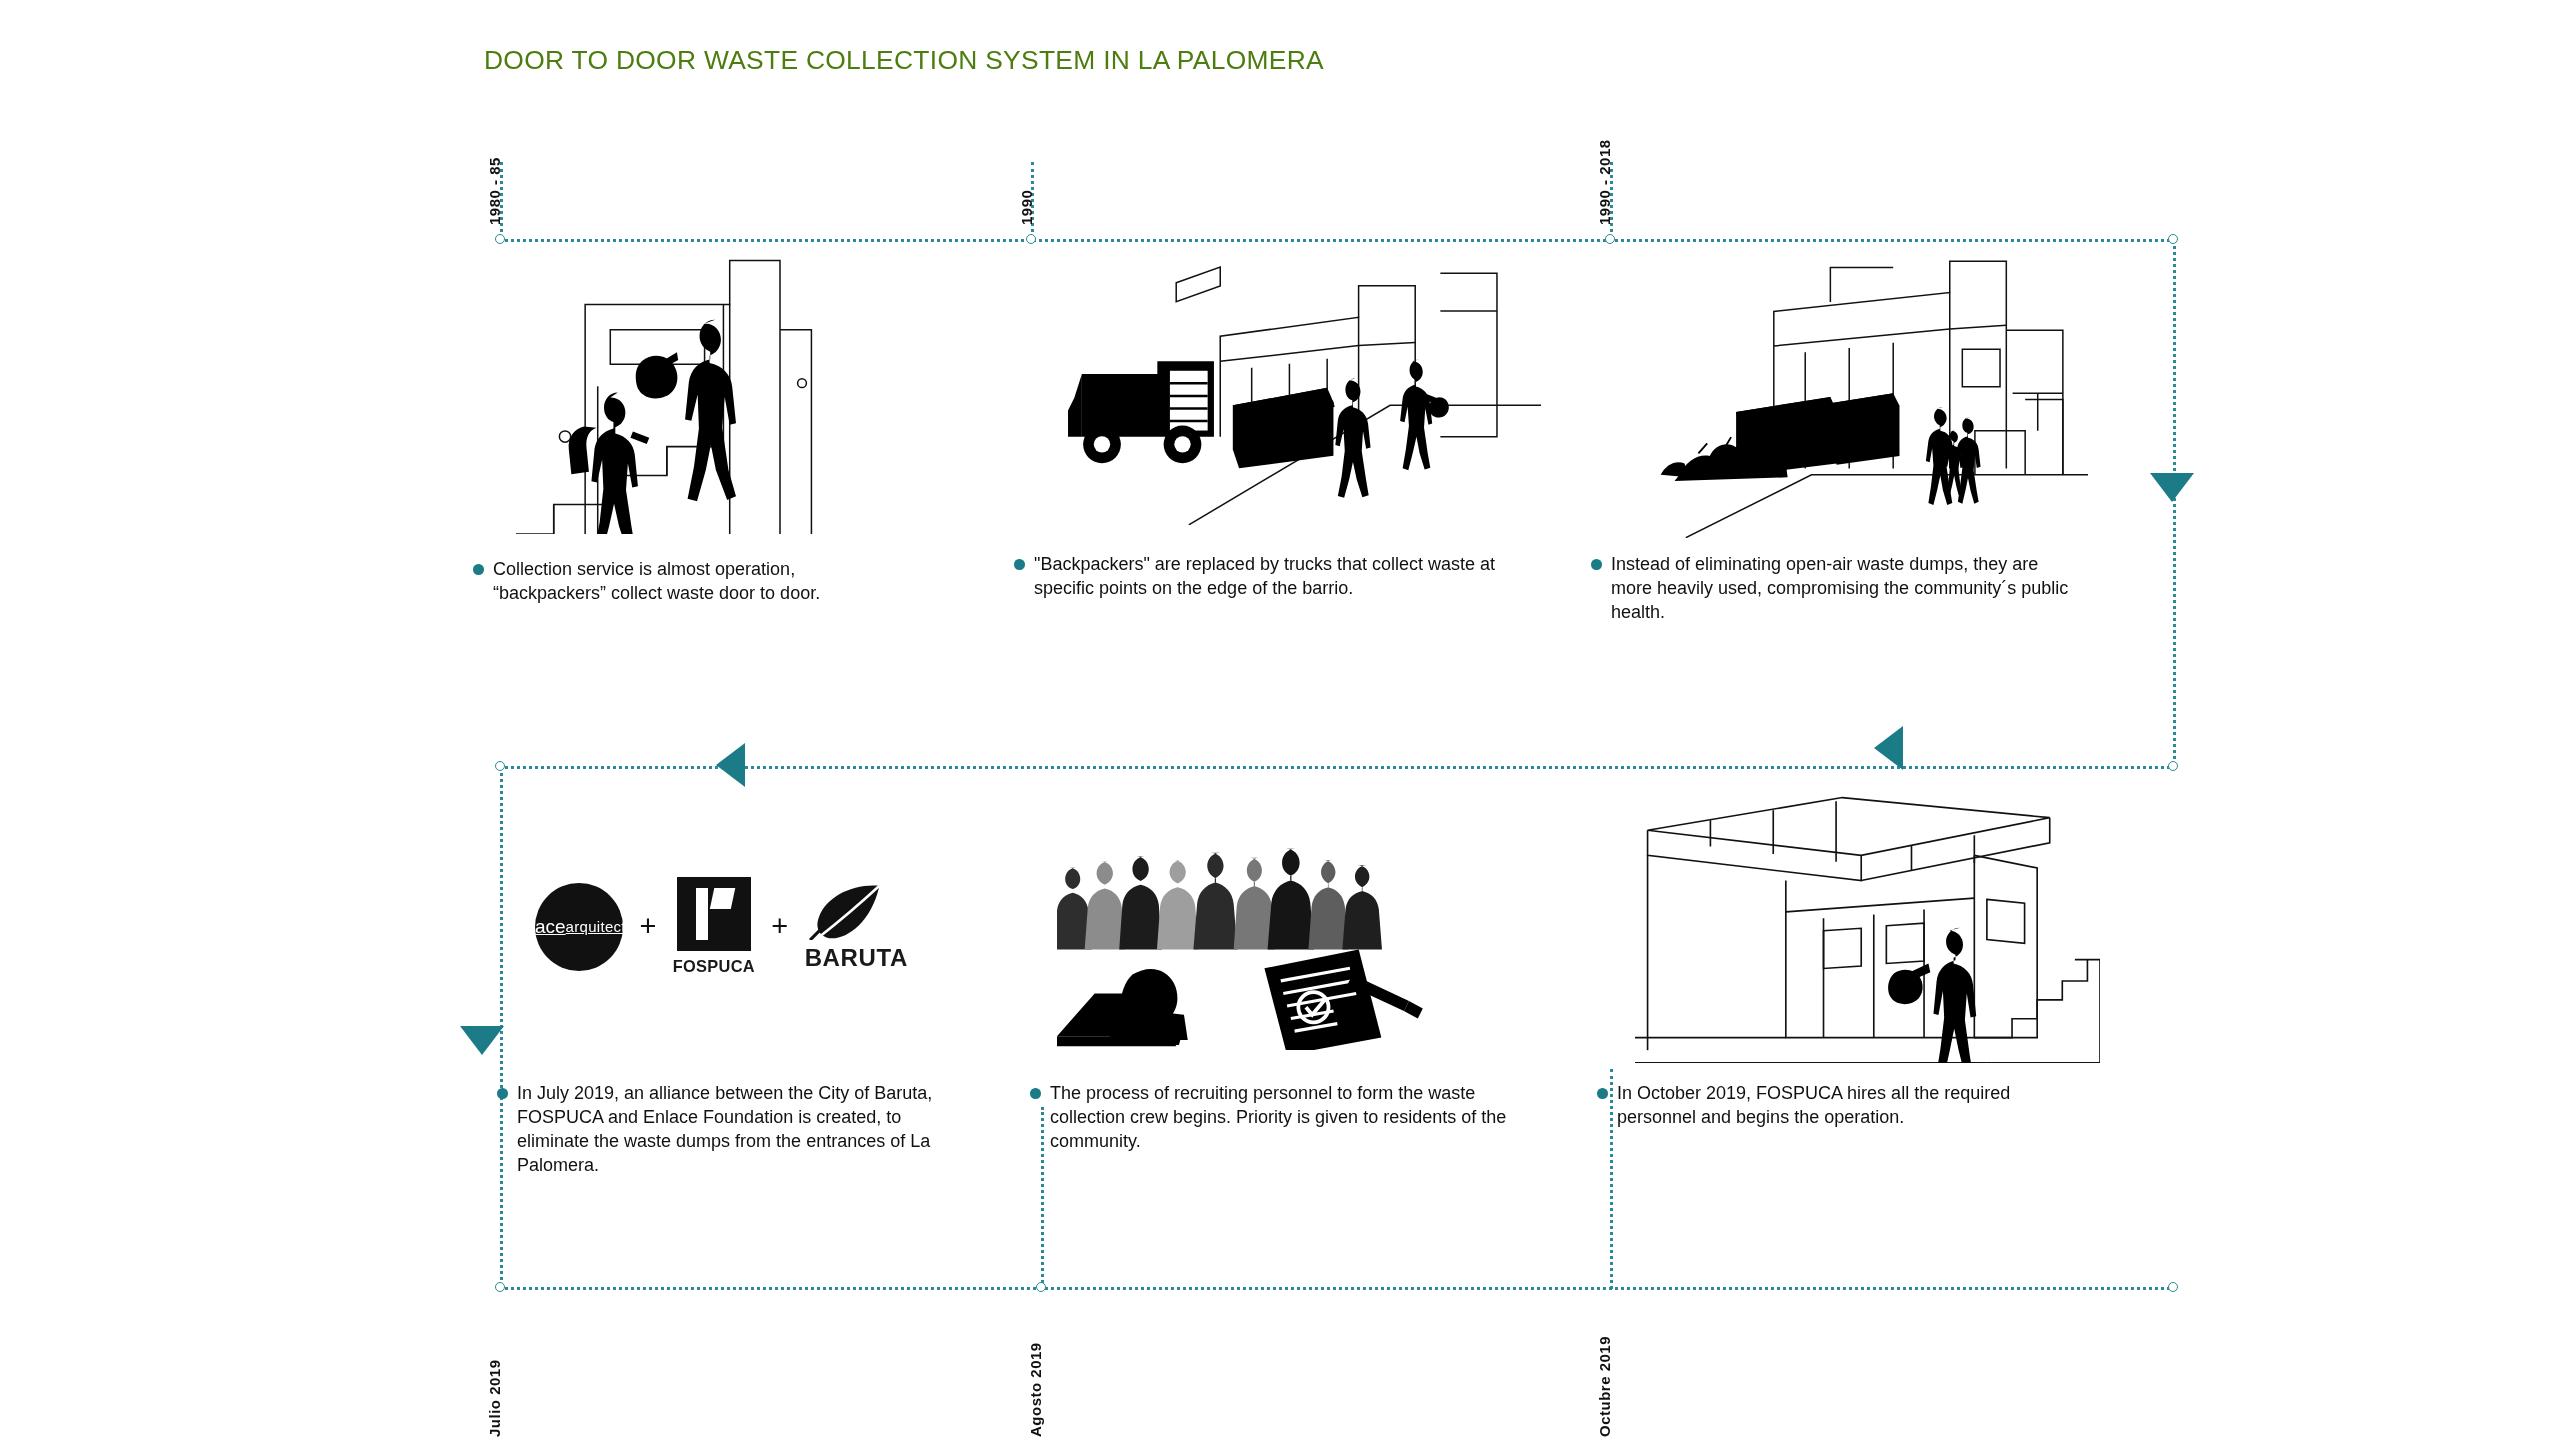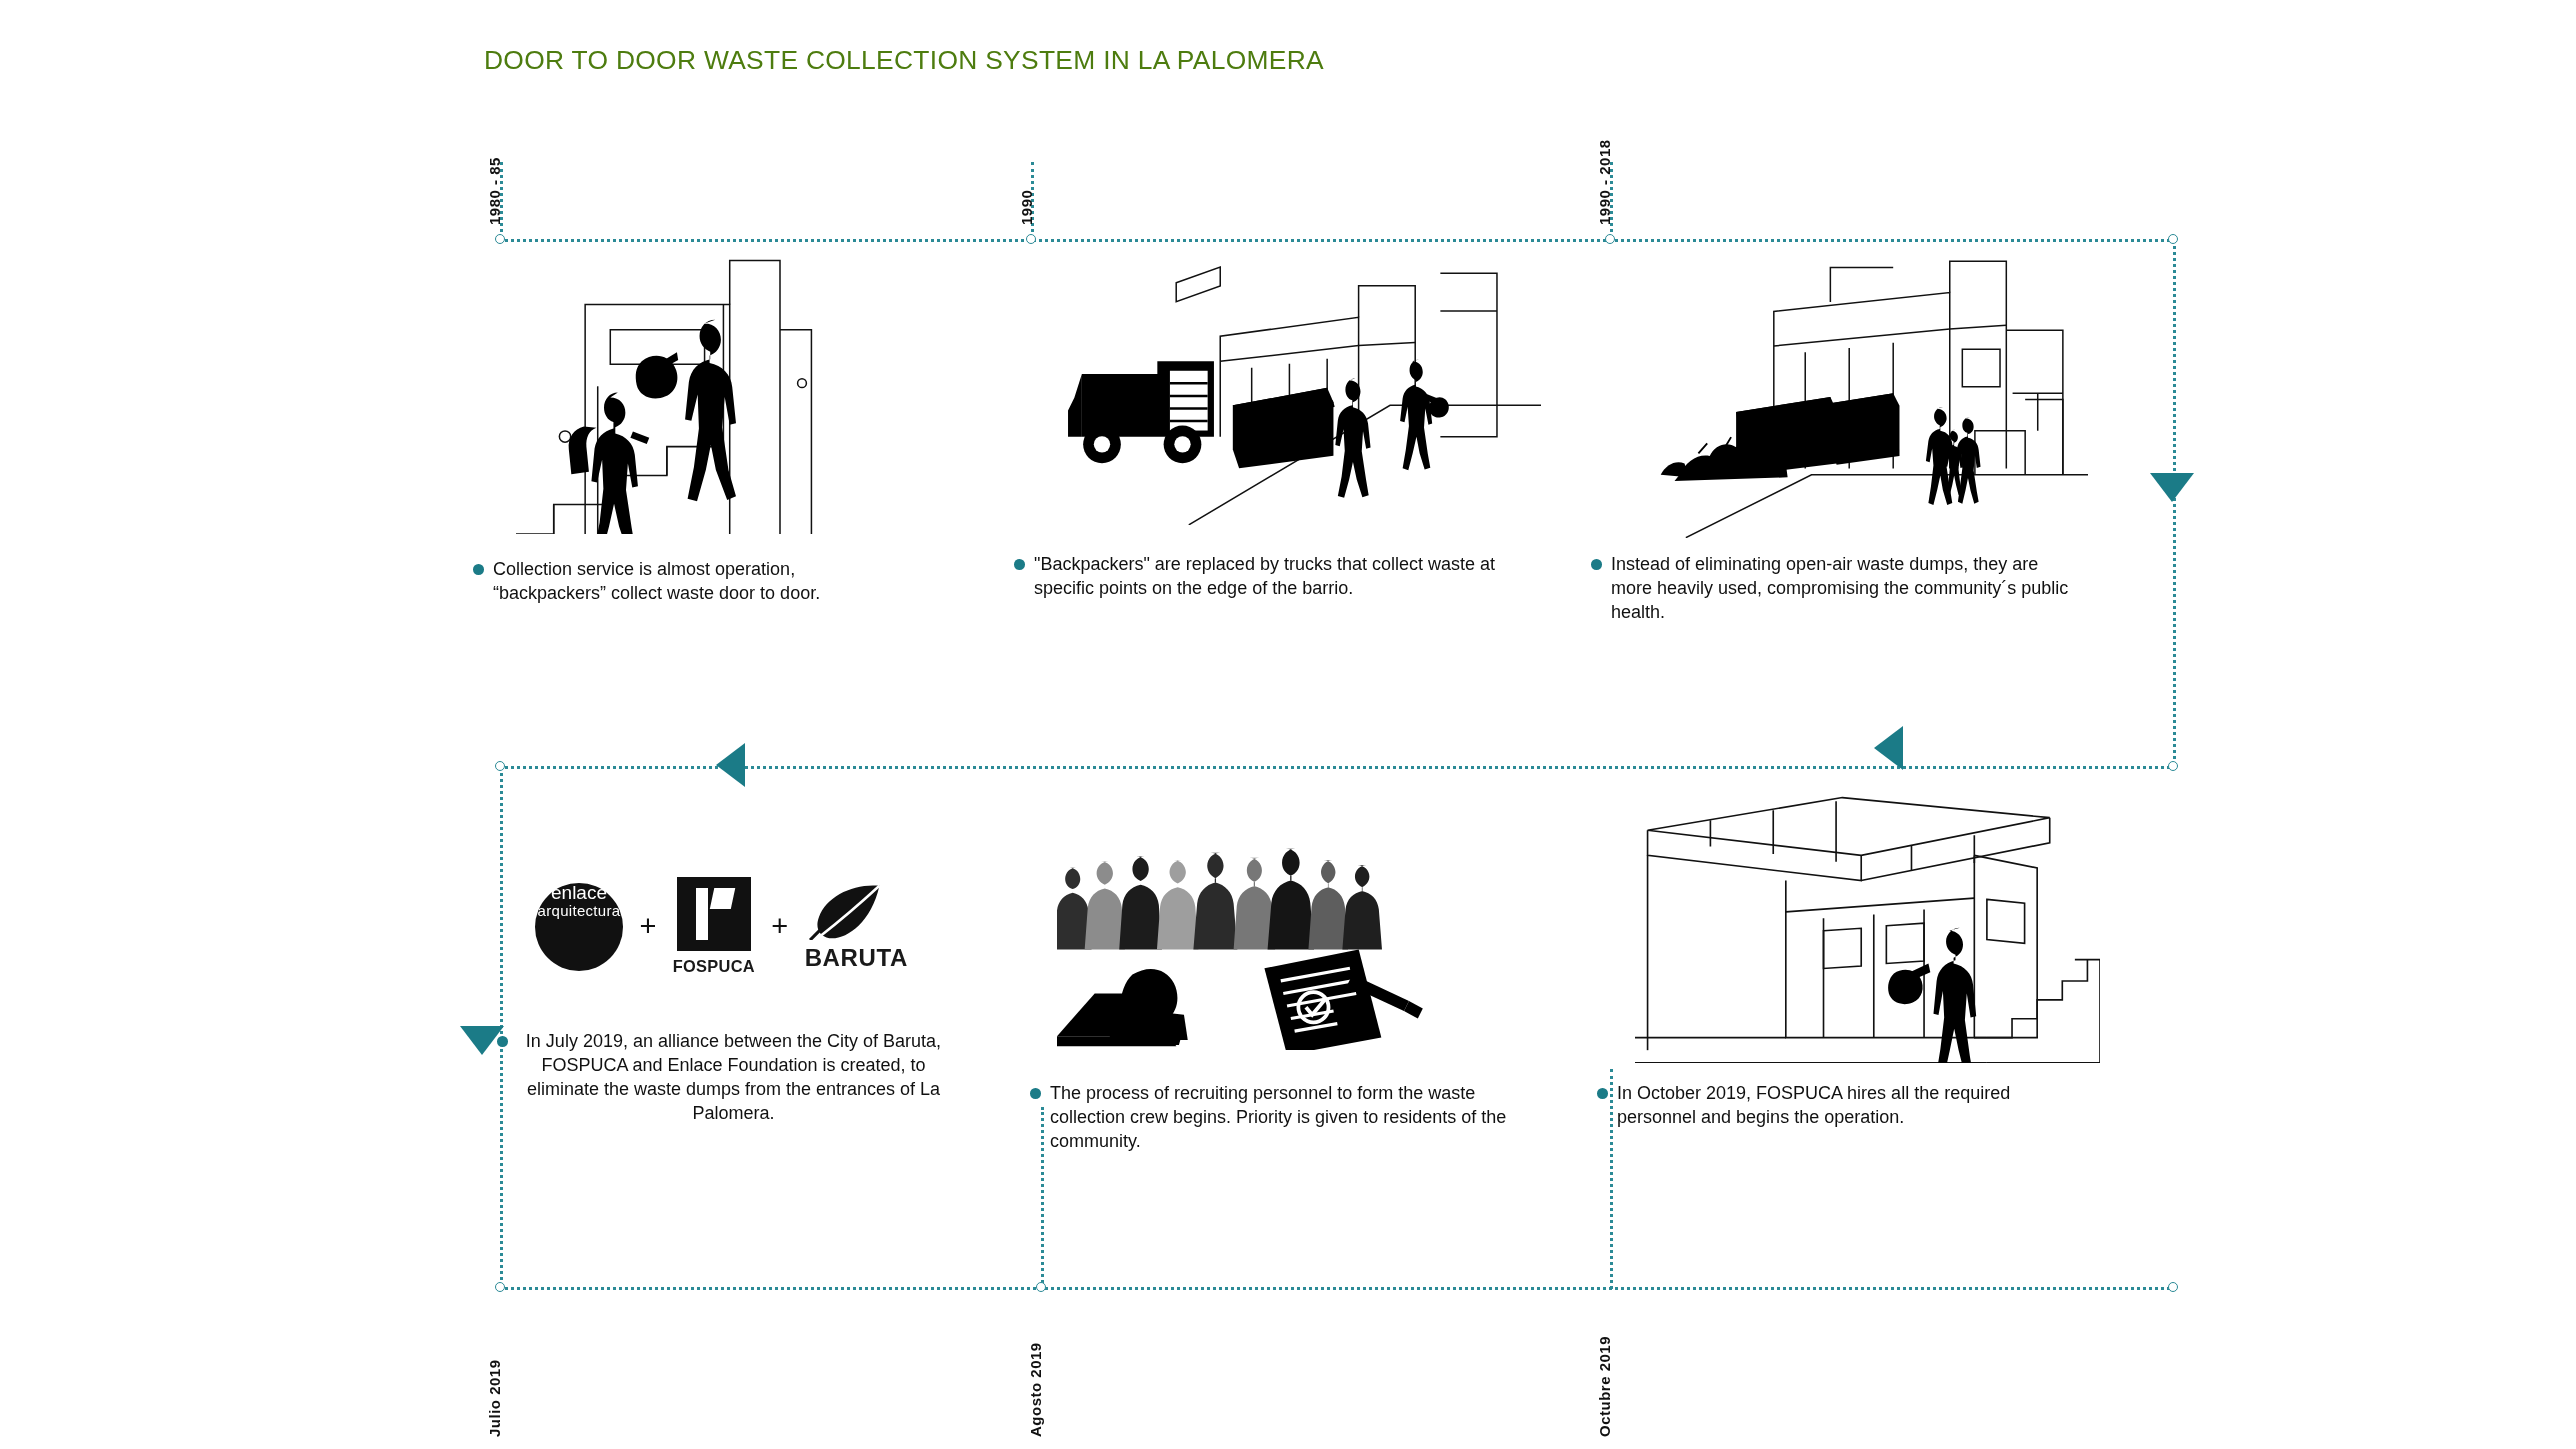--- a/index.html
+++ b/index.html
@@ -115,23 +115,25 @@
     display: flex;
     align-items: center;
   }
   .logo-circle {
     width: 88px;
     height: 88px;
     border-radius: 50%;
     background: #111;
     color: #fff;
     display: flex;
-    flex-direction: column;
+    flex-direction: row;
     align-items: center;
+    justify-content: center;
     line-height: 1.05;
+    text-decoration: underline;
   }
   .logo-circle .l1 { font-size: 19px; }
   .logo-circle .l2 { font-size: 15px; letter-spacing: 0.3px; }
   .plus {
     font-size: 29px;
     font-weight: 400;
     margin: 0 16.4px;
     color: #111;
   }
   .fospuca {
@@ -458,21 +460,21 @@
       </g>
 
       <g fill="#000">
         <path d="M500 230 c13 0 22 10 22 22 c0 10 -6 18 -15 21 l0 9 c18 4 29 16 31 34 l5 50 l-9 2 l-6 -38 l-3 42 l8 58 l5 30 l-12 4 l-11 -44 l-7 -34 l-7 34 l-10 46 l-12 -4 l7 -44 l6 -50 l-2 -42 l-7 38 l-8 -2 l5 -52 c2 -17 13 -29 30 -33 l0 -9 c-9 -3 -15 -11 -15 -21 c0 -12 10 -22 22 -22 z"></path>
         <path d="M470 296 l-36 16 l-5 -12 l38 -18 z"></path>
         <path d="M412 298 c14 -10 34 -7 42 7 c8 15 3 33 -12 39 c-16 7 -34 0 -38 -14 c-3 -13 0 -24 8 -32 z"></path>
       </g>
     </svg>
   </div>
 
-  <div class="caption" style="left:497px; top:1030px; width:453px;text-align:center;">
+  <div class="caption" style="left:497px; top:1082px; width:453px;">
     <span class="bullet"></span>
     <span class="txt">In July 2019, an alliance between the City of Baruta, FOSPUCA and Enlace Foundation is created, to eliminate the waste dumps from the entrances of La Palomera.</span>
   </div>
 
   <div class="caption" style="left:1030px; top:1082px; width:478px;">
     <span class="bullet"></span>
     <span class="txt">The process of recruiting personnel to form the waste collection crew begins. Priority is given to residents of the community.</span>
   </div>
 
   <div class="caption" style="left:1597px; top:1082px; width:478px;">

